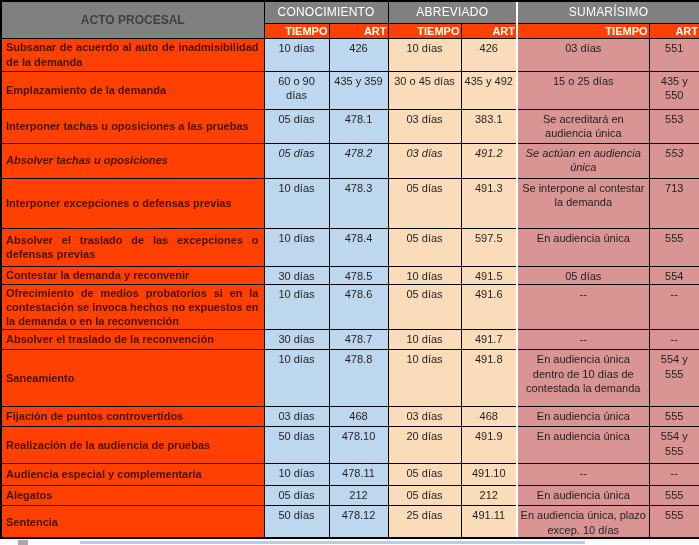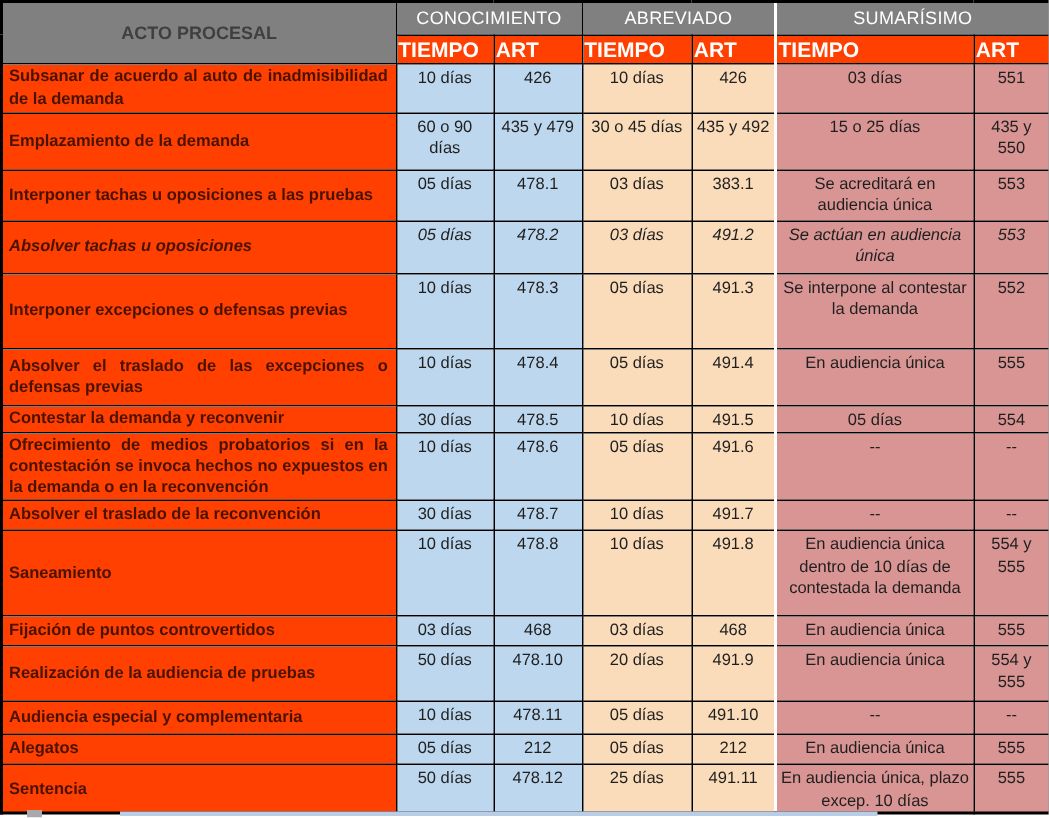--- a/index.html
+++ b/index.html
@@ -47,23 +47,23 @@
     color: #ffffff;
     font-size: 12px;
     font-weight: normal;
     text-align: center;
     vertical-align: middle;
     letter-spacing: 0.2px;
   }
   th.th-sub {
     background: var(--orange);
     color: #ffffff;
-    font-size: 14px;
+    font-size: 11px;
     font-weight: bold;
-    text-align: left;
+    text-align: right;
     vertical-align: middle;
   }
   
   .dash { border-left: 2px dashed #ffffff; }
   
   td.col-acto {
     background: var(--orange);
     color: var(--acto-text);
     font-size: 11px;
     font-weight: bold;
@@ -138,21 +138,21 @@
           <td class="data col-c-tiempo">10 días</td>
           <td class="data col-c-art">426</td>
           <td class="data col-a-tiempo">10 días</td>
           <td class="data col-a-art">426</td>
           <td class="data col-s-tiempo dash">03 días</td>
           <td class="data col-s-art">551</td>
         </tr>
         <tr style="height: 38px;">
           <td class="col-acto">Emplazamiento de la demanda</td>
           <td class="data col-c-tiempo">60 o 90 días</td>
-          <td class="data col-c-art">435 y 479</td>
+          <td class="data col-c-art">435 y 359</td>
           <td class="data col-a-tiempo">30 o 45 días</td>
           <td class="data col-a-art">435 y 492</td>
           <td class="data col-s-tiempo dash">15 o 25 días</td>
           <td class="data col-s-art">435 y 550</td>
         </tr>
         <tr style="height: 34px;">
           <td class="col-acto">Interponer tachas u oposiciones a las pruebas</td>
           <td class="data col-c-tiempo">05 días</td>
           <td class="data col-c-art">478.1</td>
           <td class="data col-a-tiempo">03 días</td>
@@ -169,28 +169,28 @@
           <td class="data col-s-tiempo dash">Se actúan en audiencia única</td>
           <td class="data col-s-art">553</td>
         </tr>
         <tr style="height: 50px;">
           <td class="col-acto">Interponer excepciones o defensas previas</td>
           <td class="data col-c-tiempo">10 días</td>
           <td class="data col-c-art">478.3</td>
           <td class="data col-a-tiempo">05 días</td>
           <td class="data col-a-art">491.3</td>
           <td class="data col-s-tiempo dash">Se interpone al contestar la demanda</td>
-          <td class="data col-s-art">552</td>
+          <td class="data col-s-art">713</td>
         </tr>
         <tr style="height: 38px;">
           <td class="col-acto">Absolver el traslado de las excepciones o defensas previas</td>
           <td class="data col-c-tiempo">10 días</td>
           <td class="data col-c-art">478.4</td>
           <td class="data col-a-tiempo">05 días</td>
-          <td class="data col-a-art">491.4</td>
+          <td class="data col-a-art">597.5</td>
           <td class="data col-s-tiempo dash">En audiencia única</td>
           <td class="data col-s-art">555</td>
         </tr>
         <tr style="height: 18px;">
           <td class="col-acto">Contestar la demanda y reconvenir</td>
           <td class="data col-c-tiempo">30 días</td>
           <td class="data col-c-art">478.5</td>
           <td class="data col-a-tiempo">10 días</td>
           <td class="data col-a-art">491.5</td>
           <td class="data col-s-tiempo dash">05 días</td>

